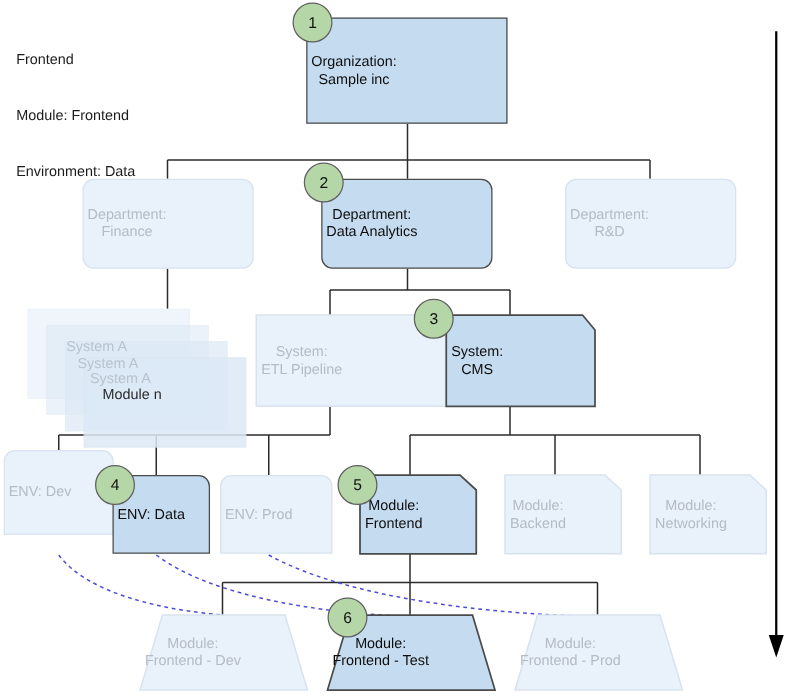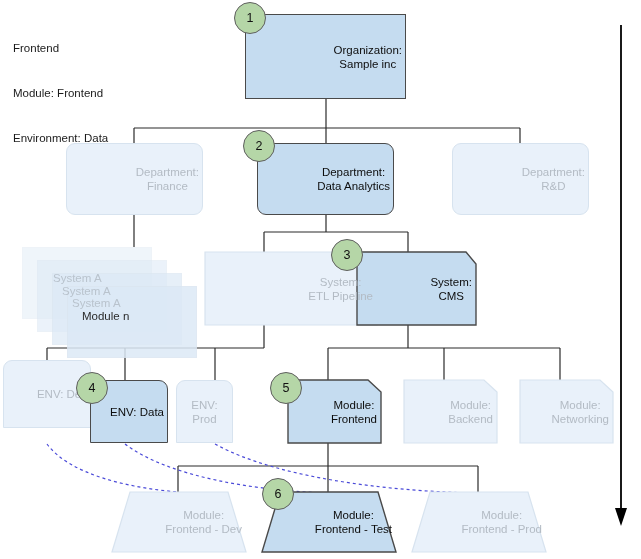--- a/index.html
+++ b/index.html
@@ -13,21 +13,21 @@
   
   .context-block{
     position:absolute;left:13px;top:11px;
     font-size:11.5px;color:#1b1b1b;line-height:15px;white-space:pre;
   }
   .context-block div{white-space:nowrap;}
 
   
   .node{
     position:absolute;box-sizing:border-box;
-    display:flex;align-items:center;justify-content:flex-end;
+    display:flex;align-items:center;justify-content:flex-start;
     text-align:center;line-height:14px;font-size:11.5px;
   }
   .node .lbl{position:relative;z-index:3;white-space:pre-line;padding:0 4px;}
 
   
   .shape{position:absolute;left:0;top:0;right:0;bottom:0;z-index:1;}
 
   
   .active  .shape{background:#c5dcf0;}
   .faded   .shape{background:#e9f1fa;}
@@ -189,21 +189,21 @@
 <div class="node envshape faded" style="left:3px;top:360px;width:88px;height:68px;">
   <div class="shape"></div>
   <div class="lbl">ENV: Dev</div>
 </div>
 
 <div class="node envshape active" style="left:90px;top:380px;width:78px;height:63px;">
   <div class="shape"></div>
   <div class="lbl">ENV: Data</div>
 </div>
 
-<div class="node envshape faded" style="left:176px;top:380px;width:57px;height:63px;">
+<div class="node envshape faded" style="left:176px;top:380px;width:90px;height:63px;">
   <div class="shape"></div>
   <div class="lbl">ENV: Prod</div>
 </div>
 
 <div class="node svgtext active" style="left:288px;top:380px;width:93px;height:63px;">
   <div class="lbl">Module:
 Frontend</div>
 </div>
 
 <div class="node svgtext faded" style="left:404px;top:380px;width:93px;height:63px;">

